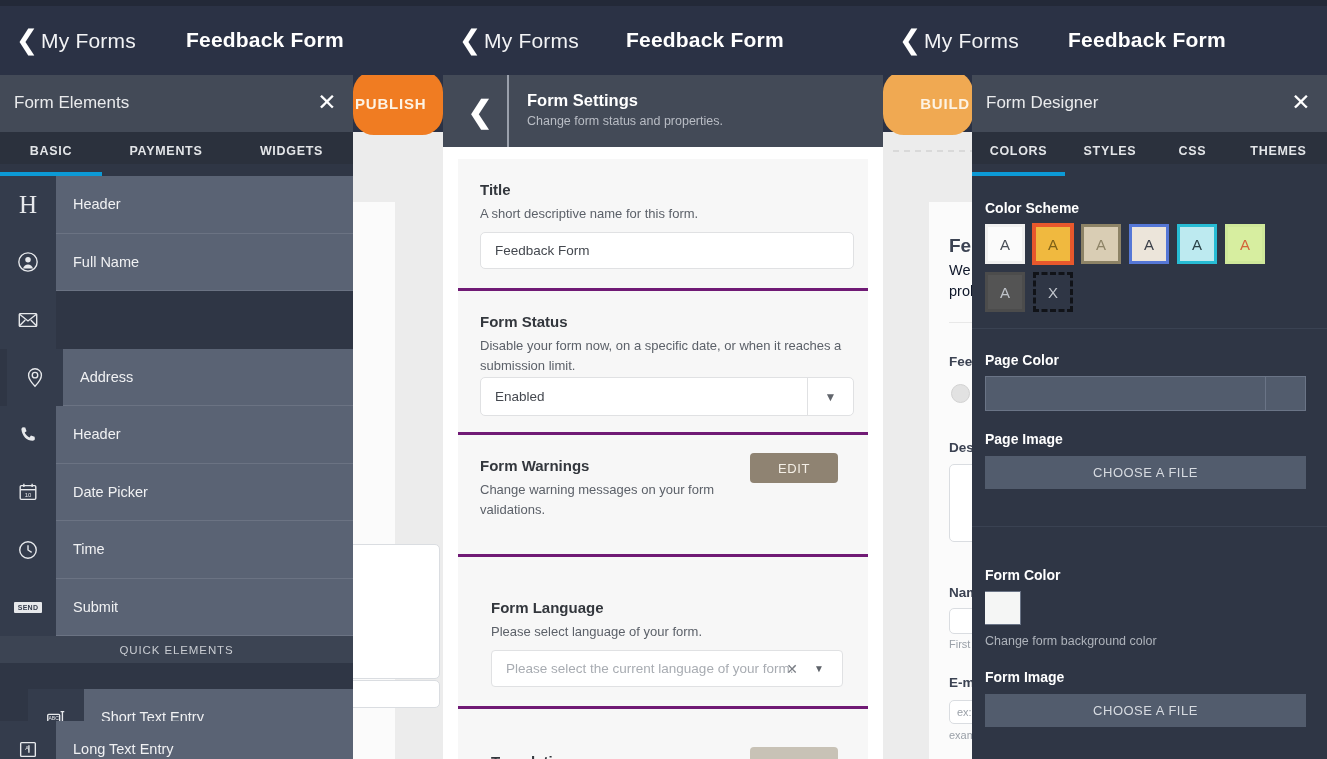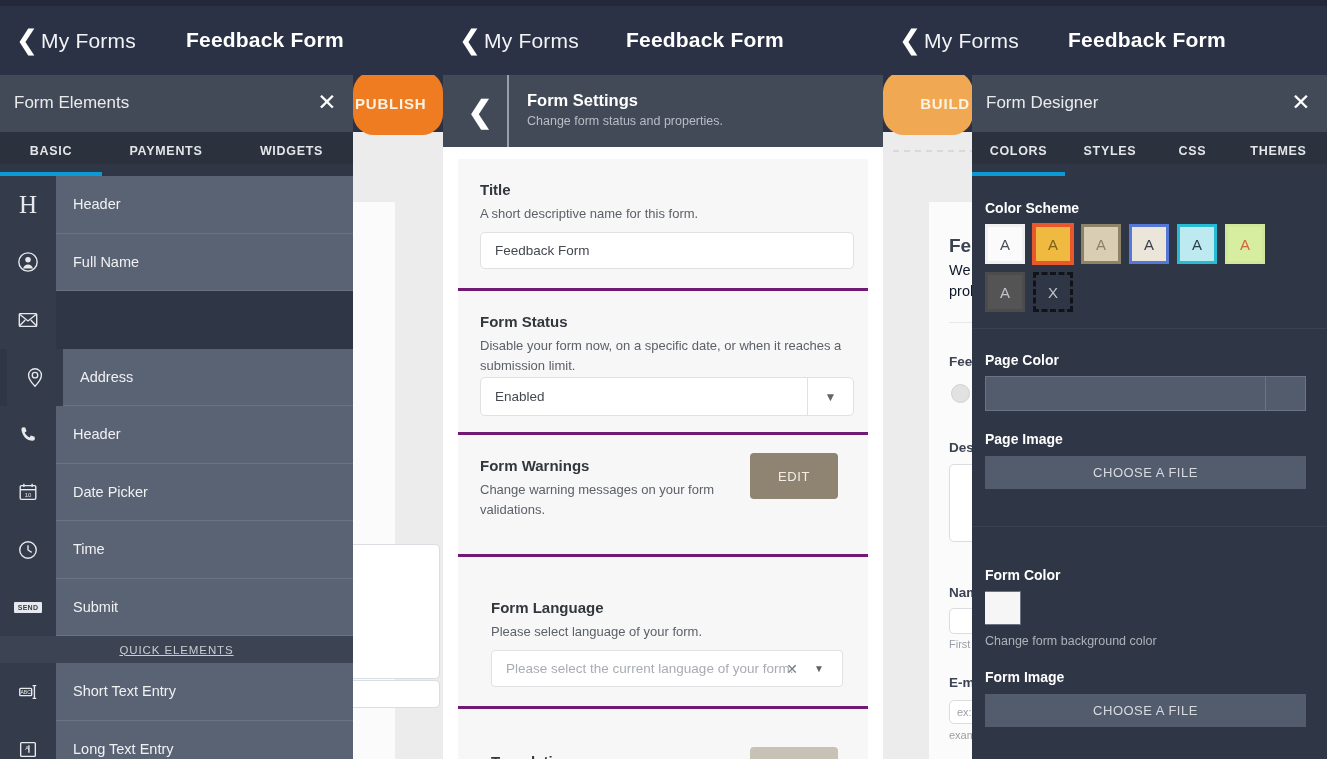--- a/index.html
+++ b/index.html
@@ -73,21 +73,21 @@
   
   .el-row { position: absolute; left: 0; right: 0; height: 57.5px; }
   .el-ico { position: absolute; left: 0; top: 0; width: 56px; height: 57.5px;
             background: #343c4c; display: flex; align-items: center; justify-content: center; }
   .el-lbl { position: absolute; left: 56px; right: 0; top: 0; height: 57.5px;
             background: #5a6374; color: #f0f1f3; font-size: 14.5px;
             display: flex; align-items: center; padding-left: 17px;
             border-bottom: 1px solid #6b7383; }
   .el-sec { position: absolute; left: 0; right: 0; height: 27px; background: #3c4453;
             color: #c9ccd2; font-size: 11.5px; letter-spacing: .9px;
-            display: flex; align-items: center; justify-content: center; text-decoration: underline; }
+            display: flex; align-items: center; justify-content: center; }
   svg.ic { width: 22px; height: 22px; stroke: #e7e9ec; fill: none; stroke-width: 1.5; }
 
   
   .set-head { position: absolute; left: 0; top: 75px; width: 440px; height: 72px;
               background: #434a57; }
   .set-head .chev { position: absolute; left: 10px; top: 0; width: 56px; height: 72px;
       display: flex; align-items: center; justify-content: center;
       color: #fff; font-size: 30px; font-weight: bold;
       border-right: 2px solid #9aa0ab; }
   .set-head .t { position: absolute; left: 84px; top: 16px;
@@ -231,21 +231,21 @@
             <svg class="ic" viewBox="0 0 24 24">
                 <circle cx="12" cy="12" r="9"></circle>
                 <path d="M12 6.8V12l4 2.6"></path>
               </svg>
           </div>
           <div class="el-lbl">Time</div>
         </div>
 
         <div class="el-sec" style="top:460px;">QUICK ELEMENTS</div>
 
-        <div class="el-row" style="top:487px;">
+        <div class="el-row" style="top:513px;margin-left:28px;">
           <div class="el-ico">
             <svg class="ic" viewBox="0 0 24 24">
                 <rect x="3" y="8" width="13" height="8" rx="1"></rect>
                 <text x="9.5" y="14.4" font-size="5.5" text-anchor="middle" fill="#e7e9ec" stroke="none" font-family="Liberation Sans">ABC</text>
                 <path d="M19 5v14M17 5h4M17 19h4"></path>
               </svg>
           </div>
           <div class="el-lbl">Short Text Entry</div>
         </div>
 
@@ -292,21 +292,21 @@
         <p style="position:absolute;left:22px;top:45px;width:365px;">Disable your form now, on a specific date, or when it reaches a submission limit.</p>
         <div class="inp" style="position:absolute;left:22px;top:86px;width:374px;height:39px;">
           <span>Enabled</span>
           <span class="sel-caret">▼</span>
         </div>
       </div>
 
       <div class="card" style="top:288px;height:122px;">
         <h3 style="position:absolute;left:22px;top:22px;">Form Warnings</h3>
         <p style="position:absolute;left:22px;top:45px;width:250px;">Change warning messages on your form validations.</p>
-        <div class="btn-tan" style="position:absolute;right:30px;top:18px;width:88px;height:46px;">
+        <div class="btn-tan" style="position:absolute;right:30px;top:18px;width:88px;height:30px;">
           <span>EDIT</span>
         </div>
       </div>
 
       <div class="card" style="top:410px;height:152px;">
         <h3 style="position:absolute;left:33px;top:42px;">Form Language</h3>
         <p style="position:absolute;left:33px;top:65px;width:330px;">Please select language of your form.</p>
         <div class="inp ph" style="position:absolute;left:33px;top:93px;width:352px;height:37px;border-radius:4px;">
           <span>Please select the current language of your form.</span>
           <span style="position:absolute;right:44px;color:#7a7e85;font-size:14px;">✕</span>

